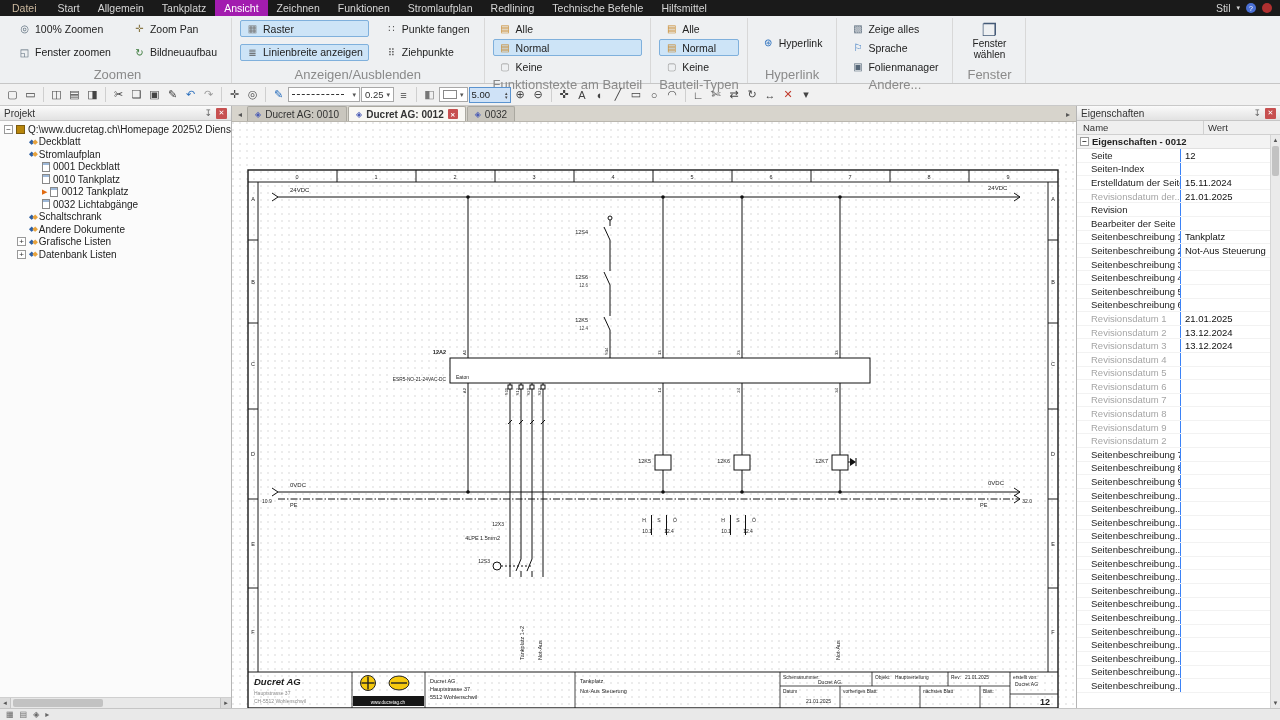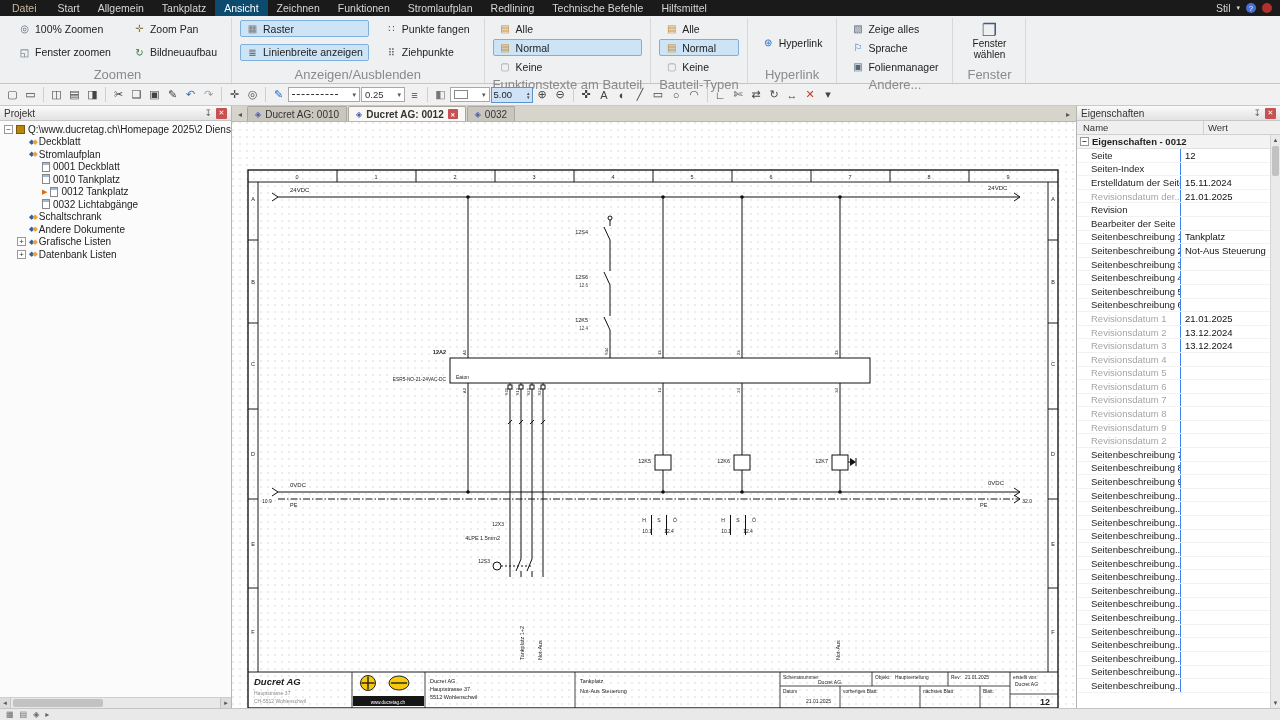--- a/index.html
+++ b/index.html
@@ -3,21 +3,21 @@
 <meta charset="utf-8">
 <style>
   *{box-sizing:border-box;margin:0;padding:0;}
   html,body{width:1280px;height:720px;overflow:hidden;}
   body{font-family:"Liberation Sans",sans-serif;background:#ececec;font-size:11px;color:#222;}
 
   
   .titlebar{height:16px;background:#1a1a1a;display:flex;align-items:stretch;color:#d6d6d6;font-size:10.5px;}
   .tb-file{padding:0 12px;display:flex;align-items:center;color:#cbb89e;}
   .tb-tab{padding:0 9px;display:flex;align-items:center;}
-  .tb-tab.active{background:#0c4a6e;color:#fff;}
+  .tb-tab.active{background:#a21caf;color:#fff;}
   .tb-right{margin-left:auto;display:flex;align-items:center;gap:6px;padding-right:8px;}
   .dot{width:10px;height:10px;border-radius:50%;display:flex;align-items:center;justify-content:center;font-size:7px;color:#fff;}
   .dot.q{background:#4a6fd4;}
   .dot.r{background:#b03030;}
 
   
   .ribbon{height:68px;background:#eef0f2;border-bottom:1px solid #c6c6c6;display:flex;align-items:stretch;padding:2px 4px 0 4px;}
   .rib-group{display:flex;flex-direction:column;border-right:1px solid #d8d8d8;padding:2px 8px 1px 8px;}
   .rib-content{flex:1;display:flex;}
   .rib-content.grid{display:grid;grid-auto-flow:column;grid-template-rows:repeat(2,1fr);column-gap:10px;row-gap:2px;align-content:center;}
@@ -26,21 +26,21 @@
   .rib-btn{display:flex;align-items:center;gap:4px;font-size:10.5px;color:#222;padding:1px 5px;border:1px solid transparent;border-radius:2px;white-space:nowrap;height:17px;}
   .rib-btn.active{background:#cde4f7;border-color:#7fb0dc;}
   .rib-ico{width:13px;text-align:center;font-size:10px;flex:none;}
   .rib-big{display:flex;flex-direction:column;align-items:center;justify-content:center;width:56px;text-align:center;font-size:10px;line-height:11px;gap:2px;height:auto;white-space:normal;}
   .rib-big .rib-ico{font-size:17px;width:auto;}
 
   
   .toolbar{height:22px;background:#f1f1f1;border-bottom:1px solid #c9c9c9;display:flex;align-items:center;padding:0 4px;gap:1px;}
   .tl-ico{width:17px;height:17px;display:flex;align-items:center;justify-content:center;font-size:11px;color:#444;}
   .tl-sep{width:1px;height:15px;background:#cfcfcf;margin:0 3px;}
-  .tl-box{height:15px;border:1px solid #a8a8a8;background:#fff;font-size:9.5px;display:flex;align-items:center;justify-content:space-between;padding:0 3px;gap:14px;color:#333;}
+  .tl-box{height:15px;border:1px solid #a8a8a8;background:#fff;font-size:9.5px;display:flex;align-items:center;justify-content:space-between;padding:0 3px;gap:3px;color:#333;}
   .tl-box .arr{font-size:7px;color:#555;}
   .tl-line{width:52px;border-top:1px dashed #333;}
   .tl-grid{height:16px;width:42px;border:1px solid #5a93cf;background:#cfe2f7;font-size:9.5px;display:flex;align-items:center;justify-content:space-between;padding:0 2px;color:#222;}
   .tl-spin{display:flex;flex-direction:column;font-size:5px;line-height:4px;color:#444;}
   .tl-swatchbox{width:14px;height:9px;background:#fff;border:1px solid #888;}
 
   
   .main{display:flex;height:602px;}
   .left-panel{width:232px;background:#f4f4f4;border-right:1px solid #b5b5b5;display:flex;flex-direction:column;}
   .panel-head{height:15px;background:linear-gradient(#fafafa,#e2e2e2);border-bottom:1px solid #c6c6c6;display:flex;align-items:center;font-size:10px;padding:0 4px;gap:4px;color:#333;flex:none;}

